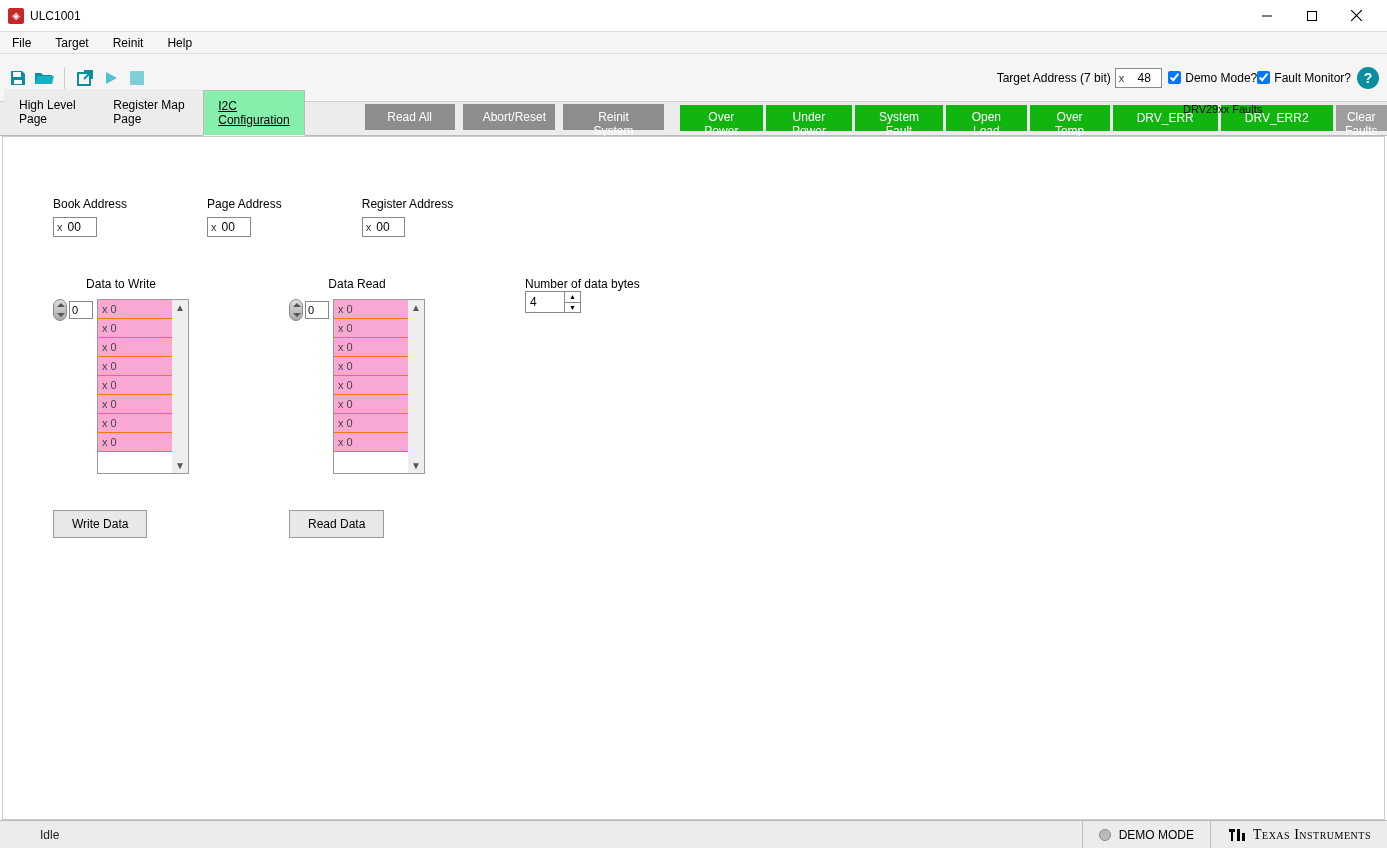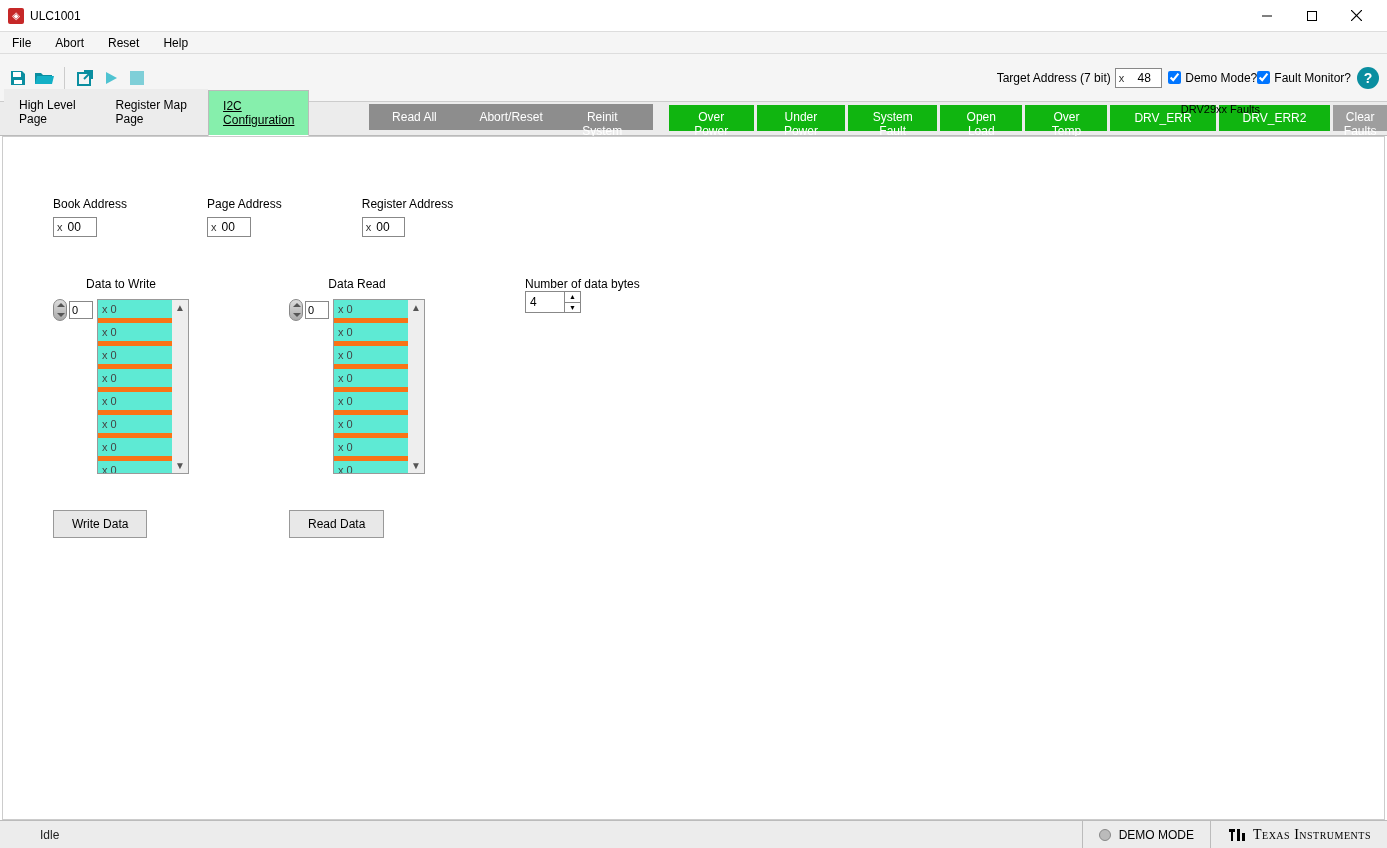--- a/index.html
+++ b/index.html
@@ -23,42 +23,42 @@
 .hex-input .x { padding: 0 3px; font-size: 11px; color: #333; }
 .hex-input input { border: none; outline: none; width: 34px; font-size: 12px; text-align: center; background: transparent; height: 100%; }
 .checks { display: flex; flex-direction: row; gap: 0; font-size: 12px; }
 .checks label { display: flex; align-items: center; gap: 4px; }
 .checks input[type=checkbox] { width: 13px; height: 13px; }
 .help-icon { width: 22px; height: 22px; border-radius: 50%; background: #0a8ea0; color: #fff; display: flex; align-items: center; justify-content: center; font-weight: bold; font-size: 14px; }
 .tabs-row { background: #ececec; display: flex; align-items: flex-end; border-bottom: 1px solid #bbb; position: relative; height: 34px; }
 .tabs { display: flex; gap: 0; padding-left: 4px; }
 .tab { padding: 8px 14px; background: #ececec; border: 1px solid transparent; border-bottom: none; cursor: default; }
 .tab.active { background: #86efac; border: 1px solid #bbb; border-bottom: 1px solid #fff; position: relative; top: 1px; text-decoration: underline; }
-.action-btns { margin-left: 60px; display: flex; align-items: center; height: 100%; padding-bottom: 4px; }
+.action-btns { margin-left: 60px; display: flex; align-items: center; gap: 8px; height: 100%; padding-bottom: 4px; }
 .btn-grey { background: #8d8d8d; color: #fff; border: none; padding: 6px 20px; font-size: 12px; cursor: default; min-width: 90px; height: 26px; }
 .faults { margin-left: 16px; display: flex; align-items: flex-end; gap: 3px; position: relative; padding-bottom: 4px; }
 .fault-btn { background: #10b510; color: #fff; border: none; padding: 5px 24px; font-size: 12px; height: 26px; cursor: default; }
 .clear-btn { background: #9e9e9e; color: #fff; border: none; padding: 5px 8px; font-size: 12px; height: 26px; }
 .main { flex: 1; background: #fff; border: 1px solid #ccc; margin: 0 2px; padding: 60px 50px 20px 50px; position: relative; overflow: hidden; }
 .addr-row { display: flex; gap: 80px; margin-bottom: 40px; }
 .addr-field label { display: block; margin-bottom: 6px; font-size: 12px; }
 .addr-field .hex-input input { width: 30px; text-align: left; padding-left: 2px; }
 .data-row { display: flex; gap: 100px; align-items: flex-start; }
 .data-col { display: flex; flex-direction: column; align-items: flex-start; }
 .data-col > label { margin-bottom: 8px; font-size: 12px; align-self: center; }
 .stepper-list { display: flex; align-items: flex-start; gap: 4px; }
 .stepper { display: flex; align-items: center; gap: 2px; }
 .stepper .knob { width: 14px; height: 22px; background: linear-gradient(#ddd,#aaa); border: 1px solid #888; border-radius: 7px; position: relative; }
 .stepper .knob::before, .stepper .knob::after { content: ""; position: absolute; left: 3px; right: 3px; height: 0; border-left: 4px solid transparent; border-right: 4px solid transparent; }
 .stepper .knob::before { top: 3px; border-bottom: 4px solid #555; }
 .stepper .knob::after { bottom: 3px; border-top: 4px solid #555; }
 .stepper input { width: 24px; height: 18px; border: 1px solid #888; font-size: 11px; text-align: left; padding-left: 2px; }
 .listbox { width: 92px; height: 175px; border: 1px solid #999; background: #fff; display: flex; }
 .listbox .items { flex: 1; overflow: hidden; display: flex; flex-direction: column; }
-.listbox .items .cell { border-bottom: 5px solid #f97316; padding: 3px 4px; font-size: 11px; color: #444; background: #5eead4; }
+.listbox .items .cell { border-bottom: 1px solid #f97316; padding: 3px 4px; font-size: 11px; color: #444; background: #f9a8d4; }
 .listbox .scrollbar { width: 16px; background: #eee; display: flex; flex-direction: column; justify-content: space-between; align-items: center; }
 .listbox .scrollbar .arrow { font-size: 10px; color: #555; padding: 2px 0; cursor: default; }
 .num-bytes label { display: block; }
 .num-bytes .spin { display: flex; border: 1px solid #888; width: 56px; height: 22px; }
 .num-bytes .spin input { border: none; outline: none; width: 38px; padding-left: 4px; font-size: 12px; }
 .num-bytes .spin .arrows { width: 16px; display: flex; flex-direction: column; border-left: 1px solid #888; }
 .num-bytes .spin .arrows div { flex: 1; display: flex; align-items: center; justify-content: center; font-size: 7px; cursor: default; border-bottom: 1px solid #888; }
 .num-bytes .spin .arrows div:last-child { border-bottom: none; }
 .rw-btn { margin-top: 36px; background: #e8e8e8; border: 1px solid #999; padding: 6px 18px; font-size: 12px; cursor: default; }
 .note { margin-top: 90px; font-size: 12px; }
@@ -94,22 +94,22 @@
       <svg width="11" height="11">
           <line x1="0" y1="0" x2="11" y2="11" stroke="#000" stroke-width="1.2"></line>
           <line x1="11" y1="0" x2="0" y2="11" stroke="#000" stroke-width="1.2"></line>
         </svg>
     </div>
   </div>
 </div>
 
 <div class="menubar">
   <div class="menu-item">File</div>
-  <div class="menu-item">Abort</div>
-  <div class="menu-item">Reset</div>
+  <div class="menu-item">Target</div>
+  <div class="menu-item">Reinit</div>
   <div class="menu-item">Help</div>
 </div>
 
 <div class="toolbar-row">
   <div class="tb-left">
     <span class="tb-icon">
       <svg width="18" height="18" viewBox="0 0 18 18">
           <path fill="#0a8ea0" d="M2 2h11l3 3v11H2z"></path>
           <rect x="4" y="3" width="8" height="5" fill="#fff"></rect>
           <rect x="5" y="11" width="8" height="4" fill="#fff"></rect>

